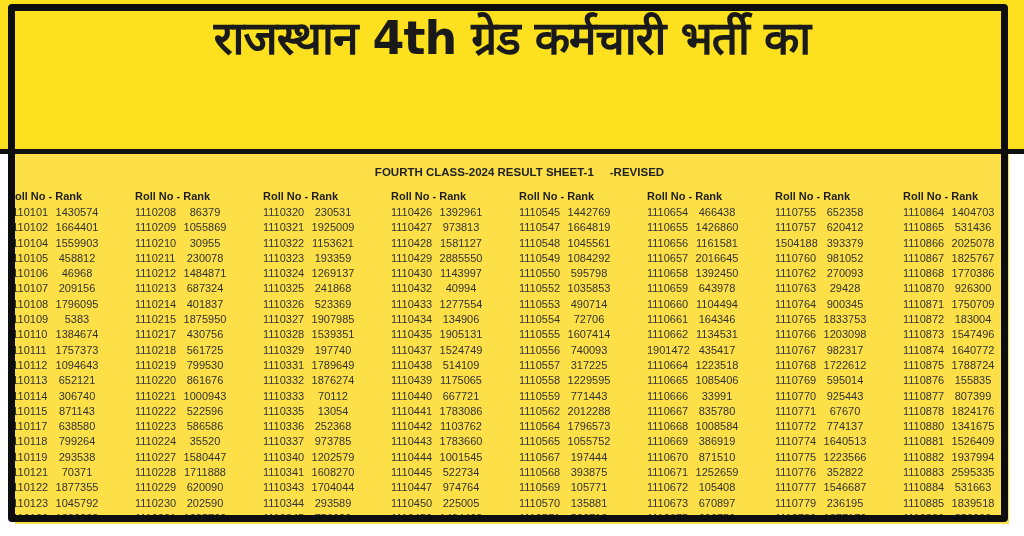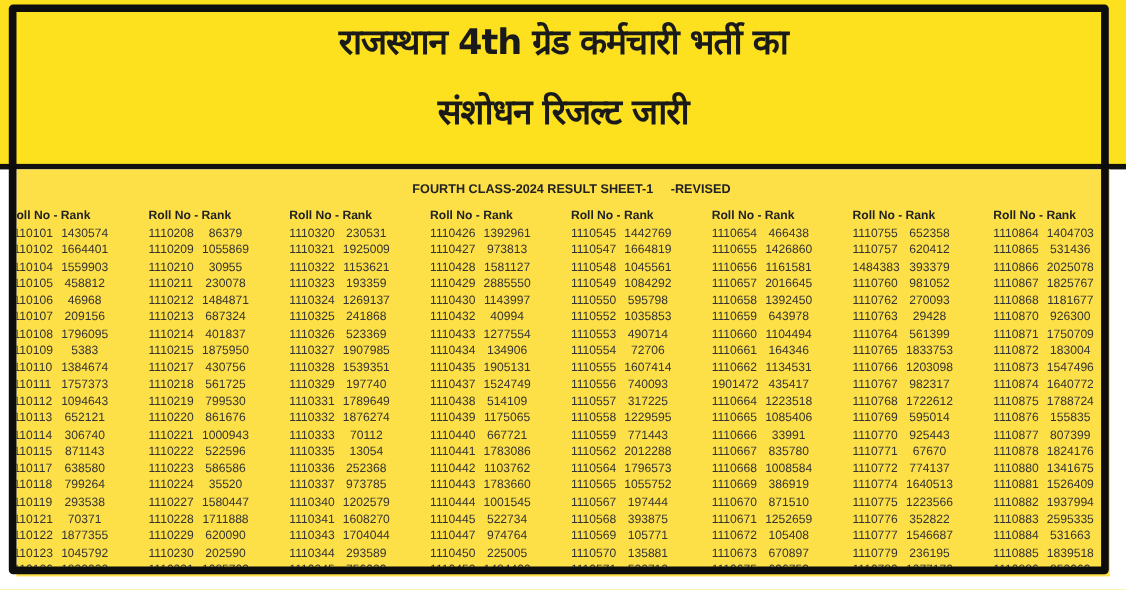--- a/index.html
+++ b/index.html
@@ -9,21 +9,21 @@
       font-family: "Liberation Sans", sans-serif;
     }
     .banner {
       position: absolute; left: 0; top: 0; width: 1024px; height: 152px;
       background: #fde11e;
     }
     .banner-title {
       position: absolute; left: 0; top: 6px; width: 1024px;
       text-align: center; color: #1a1a1a;
       font-family: "DejaVu Sans", sans-serif; font-weight: bold;
-      font-size: 32px; line-height: 64px; letter-spacing: -1px;
+      font-size: 46px; line-height: 64px; letter-spacing: -1px;
     }
     .frame {
       position: absolute; left: 8px; top: 4px; width: 1000px; height: 518px;
       border: 7px solid #0d0d0d; border-radius: 4px; box-sizing: border-box;
       pointer-events: none;
     }
     .banner-line {
       position: absolute; left: 0; top: 149px; width: 1024px; height: 5px;
       background: #111;
     }
@@ -44,21 +44,20 @@
     .row { height: 15.3px; line-height: 15.3px; white-space: nowrap; }
     .roll { display: inline-block; width: 46px; }
     .rank { display: inline-block; width: 48px; text-align: center; }
   </style>
 </head>
 <body>
 
 <div class="banner">
   <div class="banner-title">
     <div>राजस्थान 4th ग्रेड कर्मचारी भर्ती का</div>
-    <div>संशोधन रिजल्ट जारी</div>
   </div>
 </div>
 <div class="banner-line"></div>
 
 <div class="sheet">
   <div class="sheet-title">FOURTH CLASS-2024 RESULT SHEET-1     -REVISED</div>
   <div id="columns">
       <div class="col" style="left: -8px;">
         <div class="col-head">Roll No - Rank</div>
         <div class="row"><span class="roll">1110101</span><span class="rank">1430574</span></div>
@@ -200,25 +199,25 @@
         <div class="row"><span class="roll">1110670</span><span class="rank">871510</span></div>
         <div class="row"><span class="roll">1110671</span><span class="rank">1252659</span></div>
         <div class="row"><span class="roll">1110672</span><span class="rank">105408</span></div>
         <div class="row"><span class="roll">1110673</span><span class="rank">670897</span></div>
         <div class="row"><span class="roll">1110675</span><span class="rank">696759</span></div>
       </div>
       <div class="col" style="left: 760px;">
         <div class="col-head">Roll No - Rank</div>
         <div class="row"><span class="roll">1110755</span><span class="rank">652358</span></div>
         <div class="row"><span class="roll">1110757</span><span class="rank">620412</span></div>
-        <div class="row"><span class="roll">1484383</span><span class="rank">393379</span></div>
+        <div class="row"><span class="roll">1504188</span><span class="rank">393379</span></div>
         <div class="row"><span class="roll">1110760</span><span class="rank">981052</span></div>
         <div class="row"><span class="roll">1110762</span><span class="rank">270093</span></div>
         <div class="row"><span class="roll">1110763</span><span class="rank">29428</span></div>
-        <div class="row"><span class="roll">1110764</span><span class="rank">561399</span></div>
+        <div class="row"><span class="roll">1110764</span><span class="rank">900345</span></div>
         <div class="row"><span class="roll">1110765</span><span class="rank">1833753</span></div>
         <div class="row"><span class="roll">1110766</span><span class="rank">1203098</span></div>
         <div class="row"><span class="roll">1110767</span><span class="rank">982317</span></div>
         <div class="row"><span class="roll">1110768</span><span class="rank">1722612</span></div>
         <div class="row"><span class="roll">1110769</span><span class="rank">595014</span></div>
         <div class="row"><span class="roll">1110770</span><span class="rank">925443</span></div>
         <div class="row"><span class="roll">1110771</span><span class="rank">67670</span></div>
         <div class="row"><span class="roll">1110772</span><span class="rank">774137</span></div>
         <div class="row"><span class="roll">1110774</span><span class="rank">1640513</span></div>
         <div class="row"><span class="roll">1110775</span><span class="rank">1223566</span></div>
@@ -226,21 +225,21 @@
         <div class="row"><span class="roll">1110777</span><span class="rank">1546687</span></div>
         <div class="row"><span class="roll">1110779</span><span class="rank">236195</span></div>
         <div class="row"><span class="roll">1110780</span><span class="rank">1377170</span></div>
       </div>
       <div class="col" style="left: 888px;">
         <div class="col-head">Roll No - Rank</div>
         <div class="row"><span class="roll">1110864</span><span class="rank">1404703</span></div>
         <div class="row"><span class="roll">1110865</span><span class="rank">531436</span></div>
         <div class="row"><span class="roll">1110866</span><span class="rank">2025078</span></div>
         <div class="row"><span class="roll">1110867</span><span class="rank">1825767</span></div>
-        <div class="row"><span class="roll">1110868</span><span class="rank">1181677</span></div>
+        <div class="row"><span class="roll">1110868</span><span class="rank">1770386</span></div>
         <div class="row"><span class="roll">1110870</span><span class="rank">926300</span></div>
         <div class="row"><span class="roll">1110871</span><span class="rank">1750709</span></div>
         <div class="row"><span class="roll">1110872</span><span class="rank">183004</span></div>
         <div class="row"><span class="roll">1110873</span><span class="rank">1547496</span></div>
         <div class="row"><span class="roll">1110874</span><span class="rank">1640772</span></div>
         <div class="row"><span class="roll">1110875</span><span class="rank">1788724</span></div>
         <div class="row"><span class="roll">1110876</span><span class="rank">155835</span></div>
         <div class="row"><span class="roll">1110877</span><span class="rank">807399</span></div>
         <div class="row"><span class="roll">1110878</span><span class="rank">1824176</span></div>
         <div class="row"><span class="roll">1110880</span><span class="rank">1341675</span></div>

